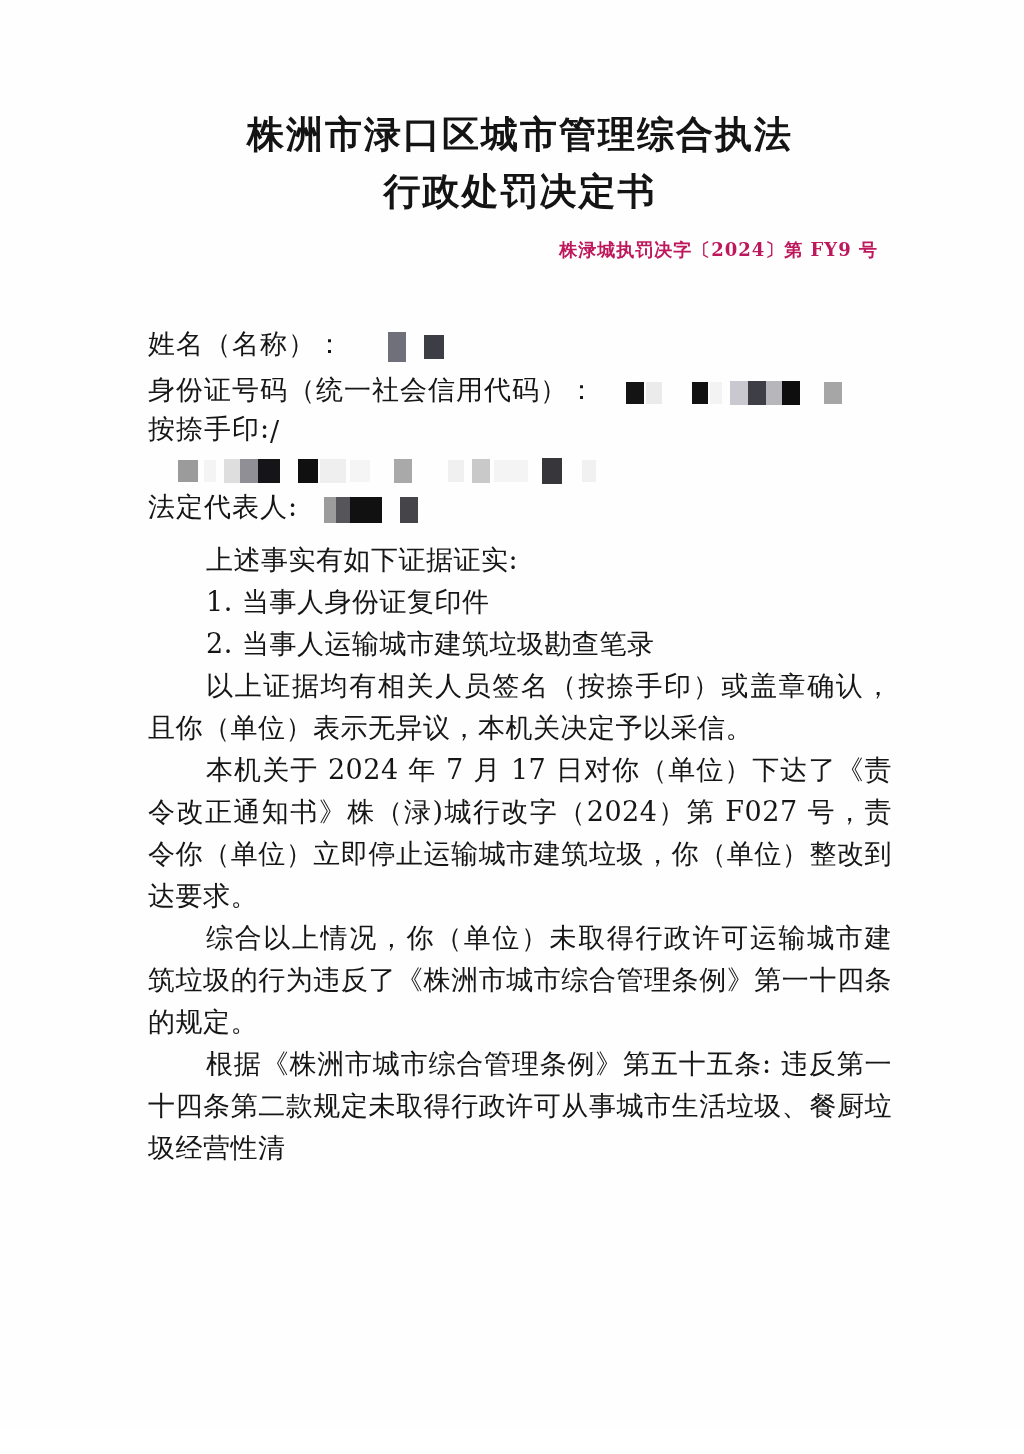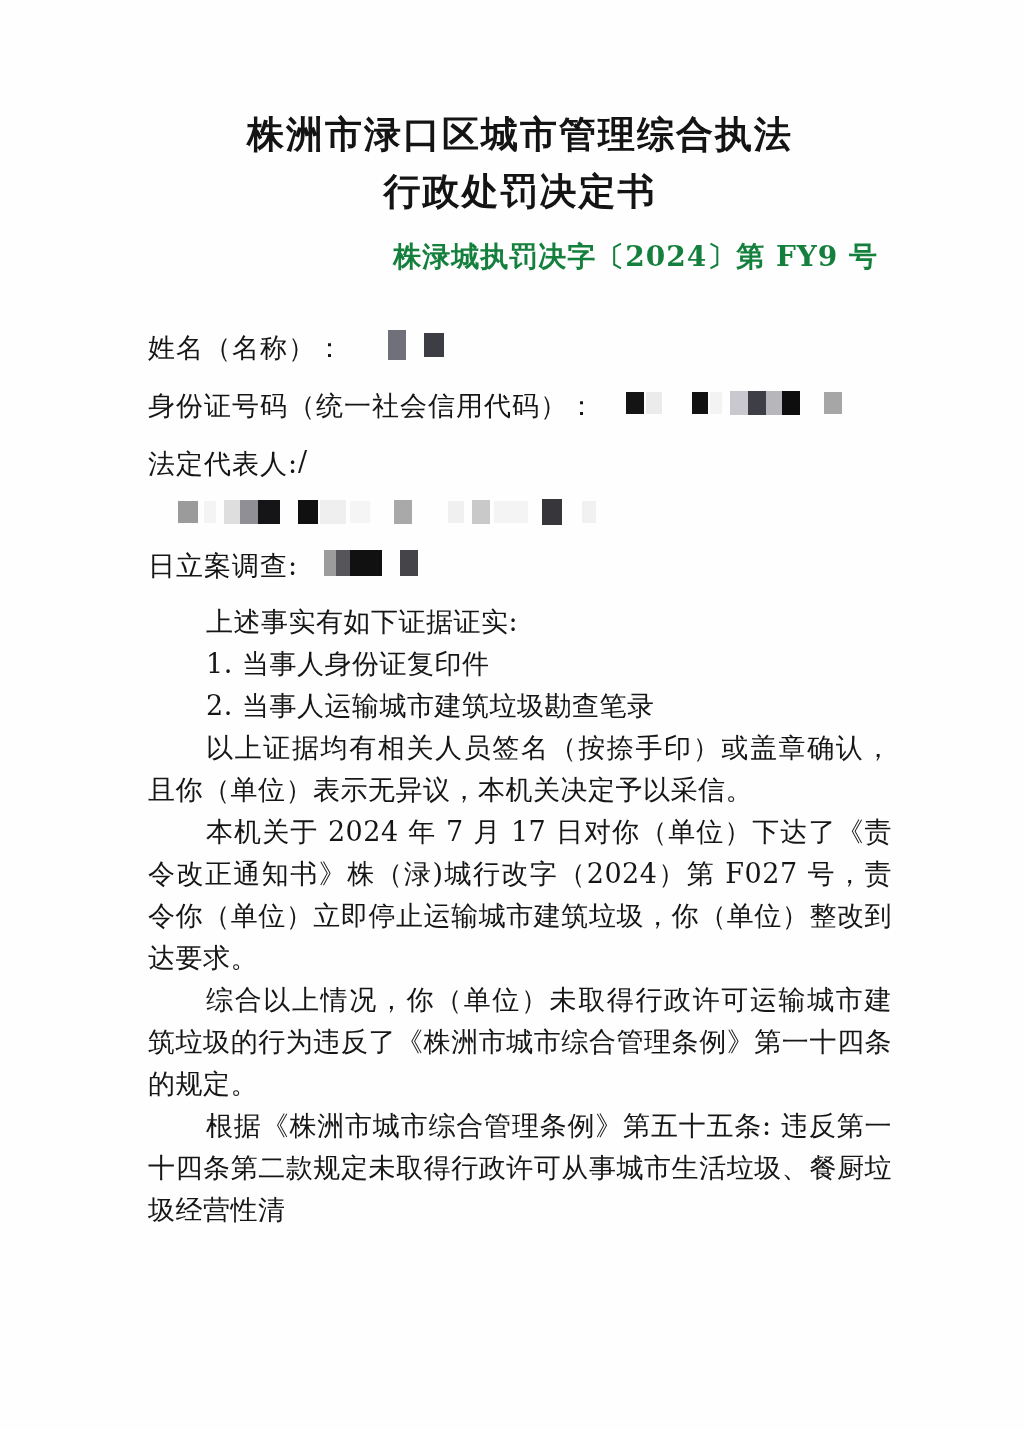--- a/index.html
+++ b/index.html
@@ -34,39 +34,38 @@
     line-height: 57px;
     letter-spacing: 2px;
     color: #141414;
   }
 
   
   .doc-number {
     margin-top: 18px;
     text-align: right;
     padding-right: 14px;
-    font-size: 28px;
+    font-size: 18px;
     font-weight: 600;
     letter-spacing: 1px;
-    color: #15803d;
+    color: #be185d;
   }
 
   
   .fields {
     margin-top: 54px;
   }
   .field-row {
     display: flex;
-    align-items: flex-start;
+    align-items: flex-end;
     min-height: 39px;
     font-size: 27px;
     font-weight: 500;
     letter-spacing: 1px;
     color: #161616;
-    margin-top: 12px;
   }
   .field-row.tall { min-height: 46px; }
   .field-value {
     white-space: pre;
   }
   .redaction-blocks {
     display: inline-flex;
     align-items: center;
     height: 30px;
   }
@@ -117,21 +116,21 @@
             <span class="px" style="background: rgb(18, 18, 18); width: 16px; height: 22px; margin-left: 30px;"></span>
             <span class="px" style="background: rgb(243, 243, 243); width: 12px; height: 22px; margin-left: 2px;"></span>
             <span class="px" style="background: rgb(200, 200, 206); width: 18px; height: 24px; margin-left: 8px;"></span>
             <span class="px" style="background: rgb(62, 62, 71); width: 18px; height: 24px; margin-left: 0px;"></span>
             <span class="px" style="background: rgb(183, 183, 187); width: 16px; height: 24px; margin-left: 0px;"></span>
             <span class="px" style="background: rgb(14, 14, 14); width: 18px; height: 24px; margin-left: 0px;"></span>
             <span class="px" style="background: rgb(166, 166, 166); width: 18px; height: 22px; margin-left: 24px;"></span>
           </span>
         </div>
         <div class="field-row">
-          <span class="field-label">法定代表人: </span>
+          <span class="field-label">按捺手印: </span>
           <span class="field-value">/</span>
         </div>
         <div class="field-row">
           <span class="redaction-blocks">
             <span class="px" style="background: rgb(155, 155, 155); width: 20px; height: 22px; margin-left: 30px;"></span>
             <span class="px" style="background: rgb(244, 244, 244); width: 12px; height: 22px; margin-left: 6px;"></span>
             <span class="px" style="background: rgb(222, 222, 222); width: 16px; height: 24px; margin-left: 8px;"></span>
             <span class="px" style="background: rgb(143, 143, 149); width: 18px; height: 24px; margin-left: 0px;"></span>
             <span class="px" style="background: rgb(21, 21, 24); width: 22px; height: 24px; margin-left: 0px;"></span>
             <span class="px" style="background: rgb(16, 16, 16); width: 20px; height: 24px; margin-left: 18px;"></span>
@@ -139,21 +138,21 @@
             <span class="px" style="background: rgb(245, 245, 245); width: 20px; height: 22px; margin-left: 4px;"></span>
             <span class="px" style="background: rgb(169, 169, 169); width: 18px; height: 24px; margin-left: 24px;"></span>
             <span class="px" style="background: rgb(240, 240, 240); width: 16px; height: 22px; margin-left: 36px;"></span>
             <span class="px" style="background: rgb(201, 201, 201); width: 18px; height: 24px; margin-left: 8px;"></span>
             <span class="px" style="background: rgb(244, 244, 244); width: 34px; height: 22px; margin-left: 4px;"></span>
             <span class="px" style="background: rgb(55, 55, 59); width: 20px; height: 26px; margin-left: 14px;"></span>
             <span class="px" style="background: rgb(241, 241, 241); width: 14px; height: 22px; margin-left: 20px;"></span>
           </span>
         </div>
         <div class="field-row">
-          <span class="field-label">日立案调查: </span>
+          <span class="field-label">法定代表人: </span>
           <span class="redaction-blocks">
             <span class="px" style="background: rgb(156, 156, 156); width: 12px; height: 26px; margin-left: 26px;"></span>
             <span class="px" style="background: rgb(85, 85, 90); width: 14px; height: 26px; margin-left: 0px;"></span>
             <span class="px" style="background: rgb(17, 17, 17); width: 32px; height: 26px; margin-left: 0px;"></span>
             <span class="px" style="background: rgb(69, 69, 73); width: 18px; height: 26px; margin-left: 18px;"></span>
           </span>
         </div>
       </div>
 
     <div class="body-text" id="paragraphs-container">

